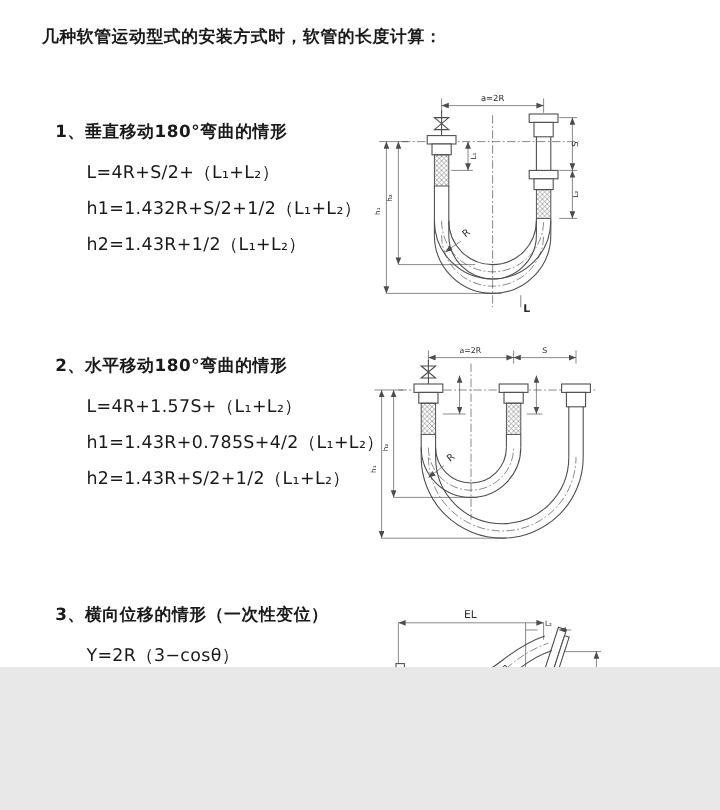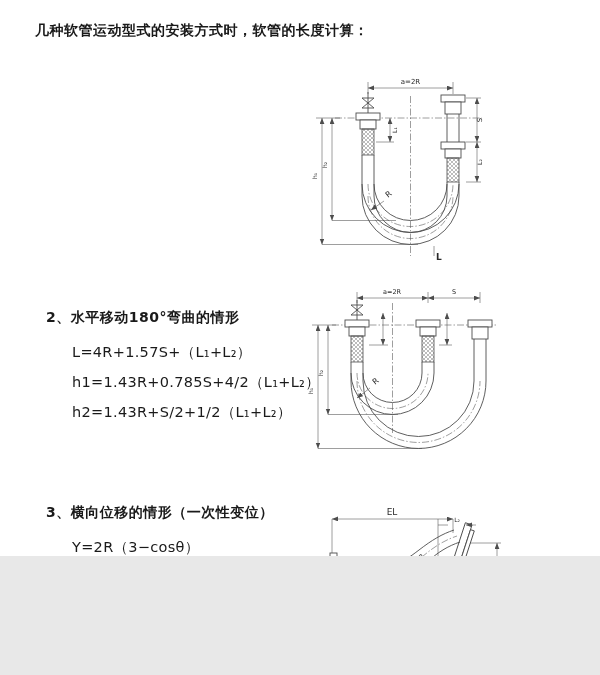--- a/index.html
+++ b/index.html
@@ -1,20 +1,20 @@
 <!DOCTYPE html>
 <html><head>
 <meta charset="utf-8">
 <style>
   html,body{margin:0;padding:0;background:#e8e8e8;}
   .page{position:relative;width:600px;height:556px;background:#ffffff;overflow:hidden;
         font-family:"DejaVu Sans","Liberation Sans",sans-serif;color:#1a1a1a;padding-left:29px;}
   .title{position:absolute;left:35px;top:22px;font-size:14px;font-weight:bold;letter-spacing:.5px;}
   .section{position:absolute;left:46px;width:300px;}
-  .sec1{top:101px}.sec2{top:309px}.sec3{top:504px}
+  .sec1{top:101px}.sec2{top:296px}.sec3{top:504px}
   .sec-heading{font-size:14px;font-weight:bold;margin:0 0 10px 0;letter-spacing:.5px;}
   .formula{font-size:14.5px;margin:0 0 0 26px;height:30px;line-height:30px;letter-spacing:.3px;}
   svg.diag{position:absolute;}
   .ln{stroke:#4d4d4d;stroke-width:.9;fill:none;}
   .fl{stroke:#4d4d4d;stroke-width:.9;fill:#ffffff;}
   .hb{stroke:#4d4d4d;stroke-width:.8;fill:url(#hb);}
   .dm{stroke:#4d4d4d;stroke-width:.55;fill:none;}
   .cl{stroke:#4d4d4d;stroke-width:.55;fill:none;stroke-dasharray:7 2 1.5 2;}
   text{fill:#2a2a2a;font-family:"DejaVu Sans",sans-serif;}
 </style>
@@ -29,20 +29,26 @@
         <path d="M0,0L6,2.4L0,4.8Z" fill="#4d4d4d"></path>
       </marker>
       <pattern id="hb" width="4" height="4" patternUnits="userSpaceOnUse">
         <path d="M0,0L4,4M4,0L0,4" stroke="#787878" stroke-width="0.5"></path>
       </pattern>
     </defs>
   </svg>
 
   <div class="title">几种软管运动型式的安装方式时，软管的长度计算：</div>
 
+  <div class="section sec1">
+    <p class="sec-heading">1、垂直移动180°弯曲的情形</p>
+    <p class="formula">L=4R+S/2+（L₁+L₂）</p>
+    <p class="formula">h1=1.432R+S/2+1/2（L₁+L₂）</p>
+    <p class="formula">h2=1.43R+1/2（L₁+L₂）</p>
+  </div>
 
   <div class="section sec2">
     <p class="sec-heading">2、水平移动180°弯曲的情形</p>
     <p class="formula">L=4R+1.57S+（L₁+L₂）</p>
     <p class="formula">h1=1.43R+0.785S+4/2（L₁+L₂）</p>
     <p class="formula">h2=1.43R+S/2+1/2（L₁+L₂）</p>
   </div>
 
   <div class="section sec3">
     <p class="sec-heading">3、横向位移的情形（一次性变位）</p>

